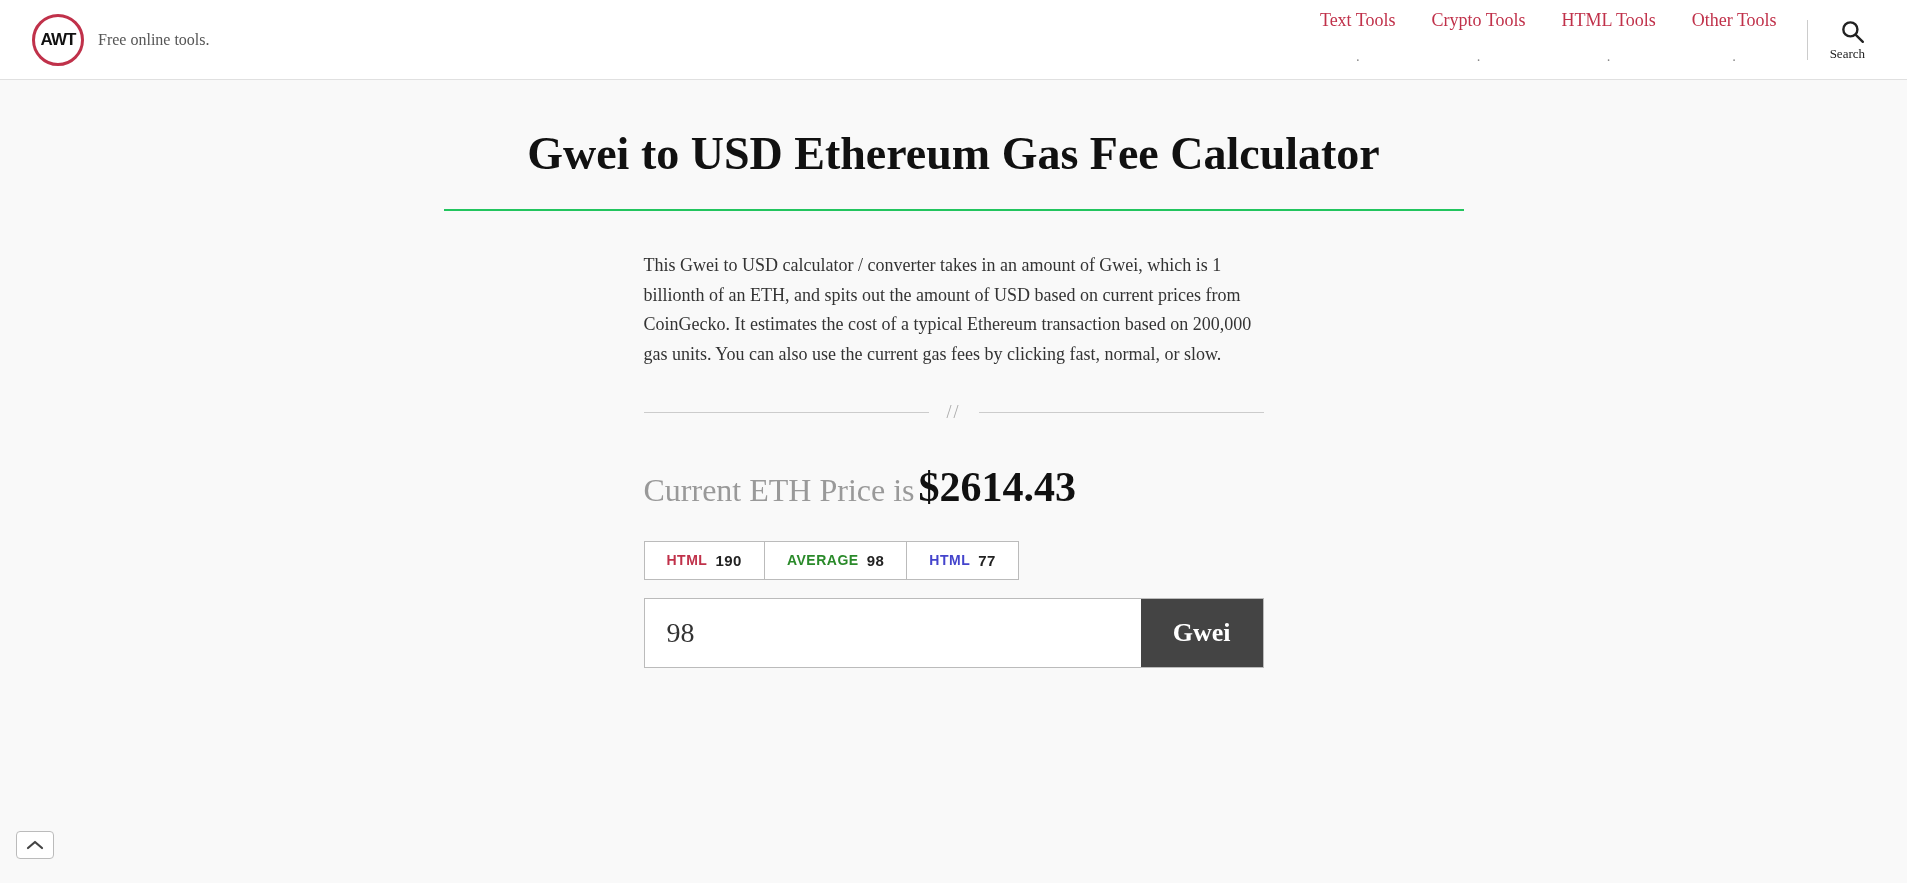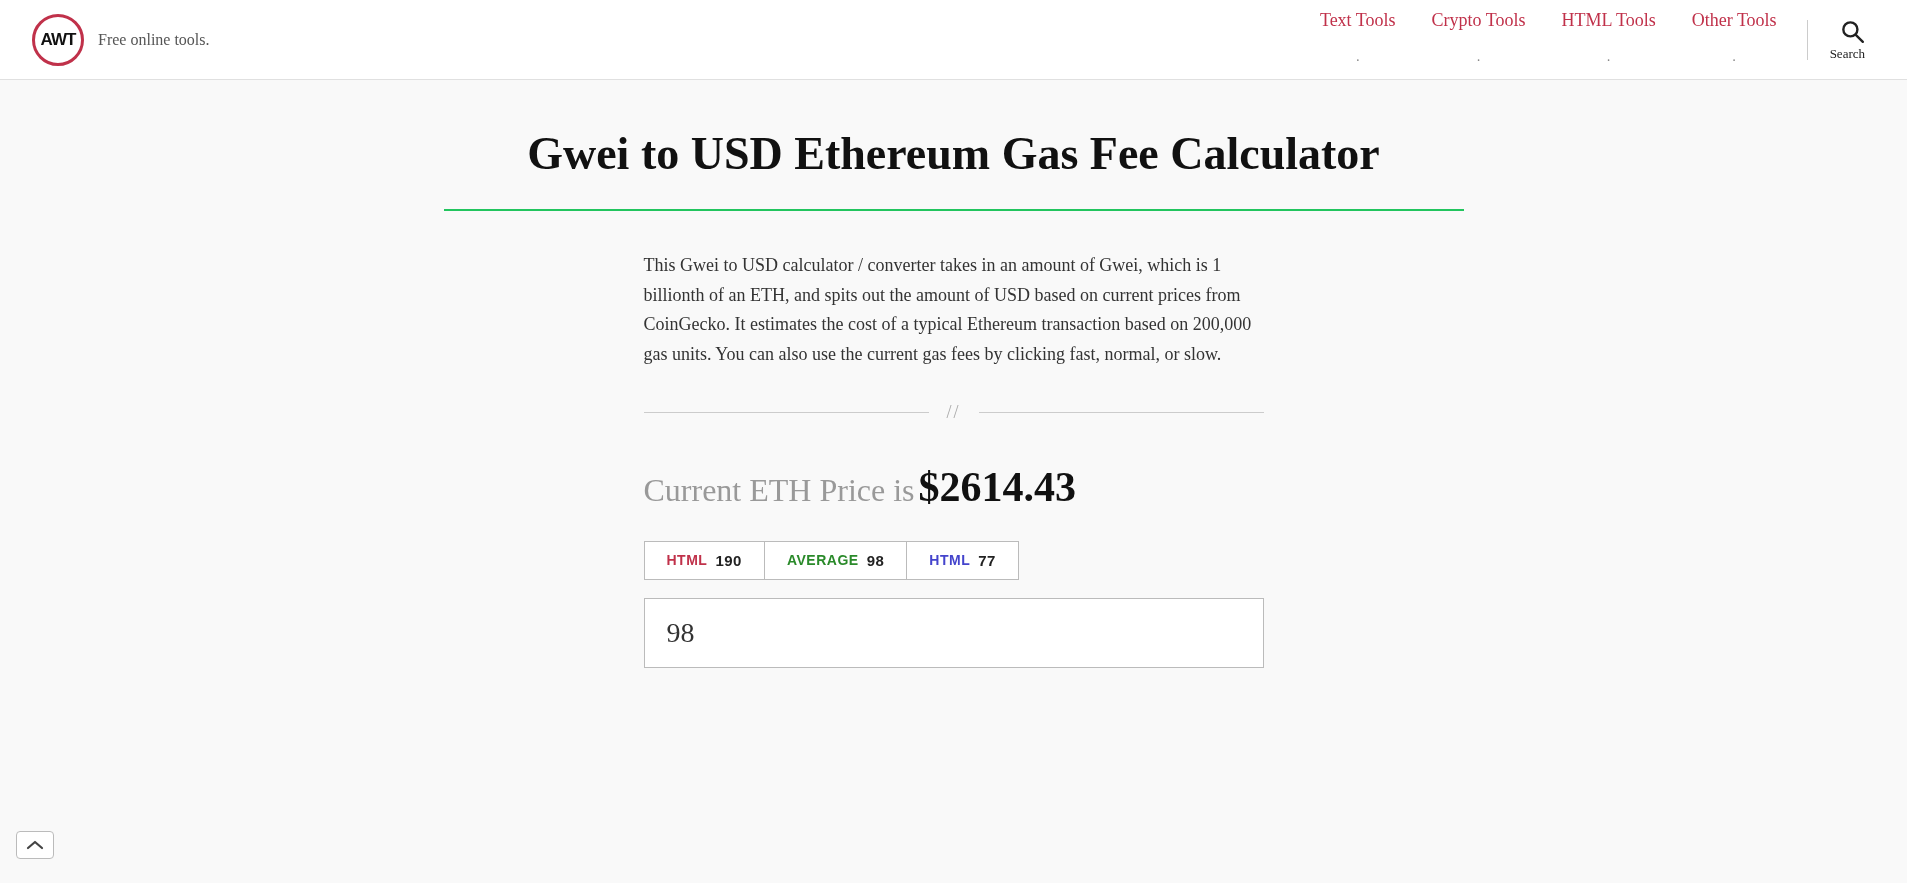--- a/index.html
+++ b/index.html
@@ -353,20 +353,21 @@
       <span class="gas-num average-num">98</span>
     </button>
     <button class="gas-btn">
       <span class="gas-word slow-word">HTML</span>
       <span class="gas-num slow-num">77</span>
     </button>
   </div>
 
   <div class="gwei-input-row">
     <input class="gwei-input" type="text" value="98" style="">
+    <div class="gwei-label-box">Gwei</div>
   </div>
 </main>
 
 <button class="scroll-btn">
   <svg width="18" height="14" viewBox="0 0 18 14" fill="none" stroke="#444" stroke-width="2.2" stroke-linecap="round" stroke-linejoin="round">
     <polyline points="2,10 9,4 16,10"></polyline>
   </svg>
 </button>
 
 </body></html>

